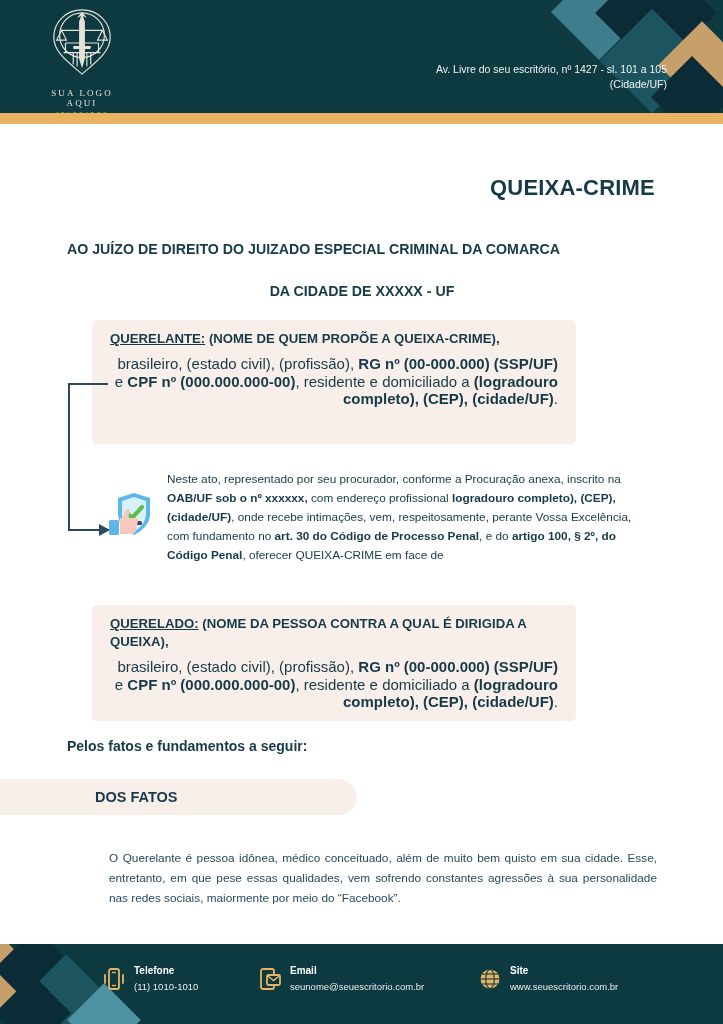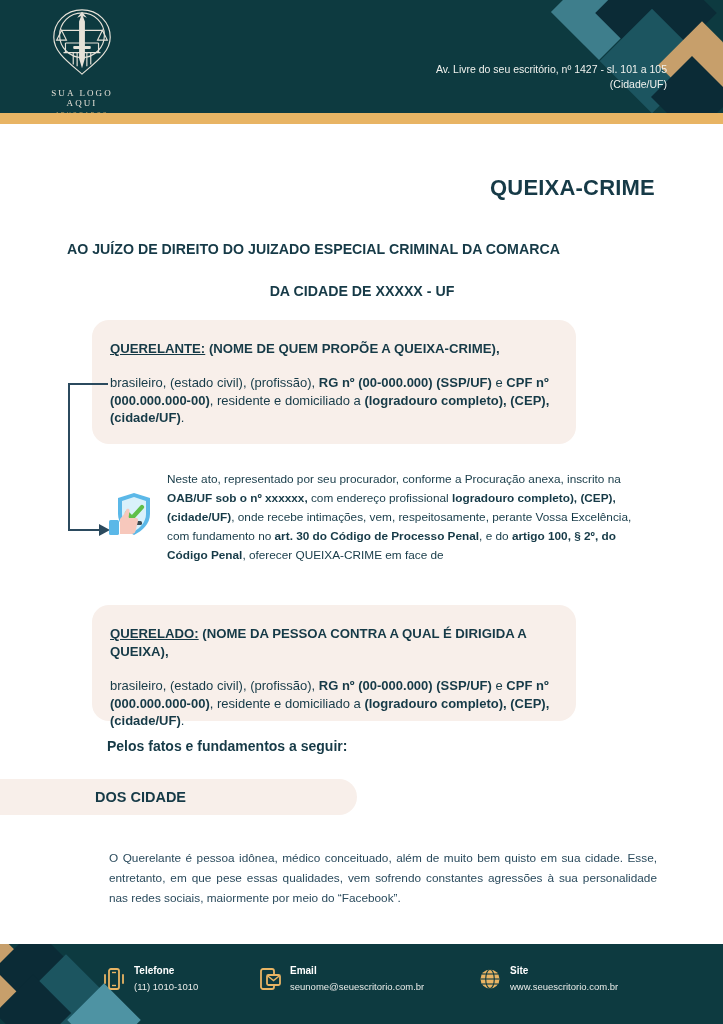--- a/index.html
+++ b/index.html
@@ -92,39 +92,40 @@
     color: #163A47;
     text-align: justify;
   }
   .addressee .ln2 { text-align: center; margin-top: 20px; }
 
   .party-box {
     position: absolute;
     left: 92px;
     width: 484px;
     background: #F8EFEA;
-    border-radius: 17px;
+    border-radius: 5px;
     box-sizing: border-box;
-    padding: 20px 18px 20px 18px;
+    padding: 10px 18px 20px 18px;
   }
   #querelante-box { top: 320px; height: 124px; }
   #querelado-box  { top: 605px; height: 116px; }
 
   .party-head {
     font-size: 13.2px;
     font-weight: bold;
     line-height: 18px;
     color: #163A47;
   }
   .party-head .lbl { text-decoration: underline; }
   .party-body {
-    margin-top: 16px;
-    font-size: 13px;
+    margin-top: 7px;
+    font-size: 15px;
     line-height: 17.5px;
     color: #163A47;
+    text-align: right;
   }
   .party-body b { font-weight: bold; }
 
   
   .bracket { position: absolute; left: 66px; top: 382px; }
 
   
   .shield-icon {
     position: absolute;
     left: 103px;
@@ -143,21 +144,20 @@
   }
   .mid-para b { font-weight: bold; }
 
   .pelos {
     position: absolute;
     left: 67px;
     top: 738px;
     font-size: 14px;
     font-weight: bold;
     color: #163A47;
-    margin-left: 40px;
   }
   .section-banner {
     position: absolute;
     left: 0;
     top: 779px;
     width: 357px;
     height: 36px;
     background: #F8EFEA;
     border-radius: 0 18px 18px 0;
   }
@@ -291,21 +291,21 @@
   <div class="party-head">
     <span class="lbl">QUERELADO:</span>
     <span>(NOME DA PESSOA CONTRA A QUAL É DIRIGIDA A QUEIXA),</span>
   </div>
   <div class="party-body">brasileiro, (estado civil), (profissão), <b>RG nº (00-000.000) (SSP/UF)</b> e <b>CPF nº (000.000.000-00)</b>, residente e domiciliado a <b>(logradouro completo), (CEP), (cidade/UF)</b>.</div>
 </div>
 
 <div class="pelos">Pelos fatos e fundamentos a seguir:</div>
 
 <div class="section-banner">
-  <span>DOS CIDADE</span>
+  <span>DOS FATOS</span>
 </div>
 
 <div class="fatos-para">O Querelante é pessoa idônea, médico conceituado, além de muito bem quisto em sua cidade. Esse, entretanto, em que pese essas qualidades, vem sofrendo constantes agressões à sua personalidade nas redes sociais, maiormente por meio do “Facebook”.</div>
 
 <div class="footer">
   <svg class="ftr-shapes" viewBox="0 0 175 80" preserveAspectRatio="none">
     <rect x="-24" y="4" width="52" height="52" transform="rotate(45 2 30)" fill="#C79F6B"></rect>
     <rect x="6" y="-4" width="58" height="58" transform="rotate(45 35 25)" fill="#0B2B36"></rect>
     <rect x="28" y="26" width="76" height="76" transform="rotate(45 66 64)" fill="#1C5560"></rect>
     <rect x="6" y="42" width="54" height="54" transform="rotate(45 33 69)" fill="#0B2B36"></rect>

